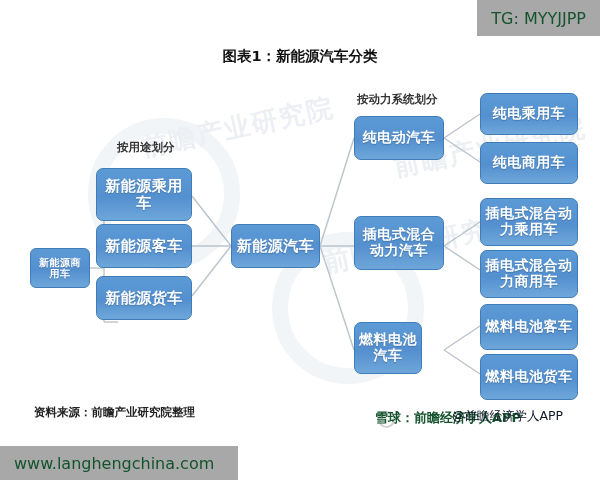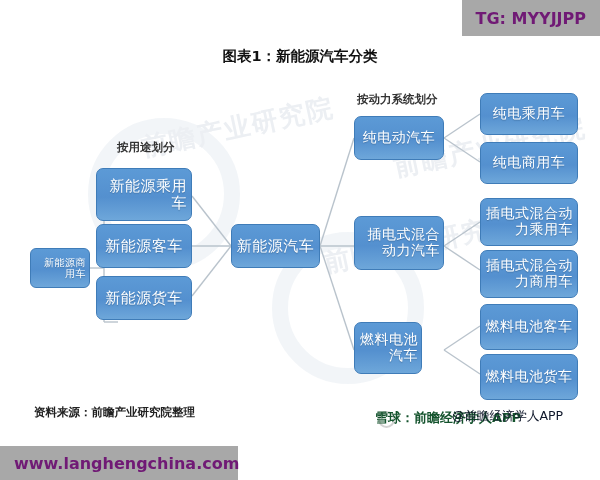--- a/index.html
+++ b/index.html
@@ -26,22 +26,22 @@
   svg.links{position:absolute;left:0;top:0;width:600px;height:480px;}
 
   
   .node{
     position:absolute;
     background:linear-gradient(180deg,#5c9ad6 0%,#5490cf 55%,#6ea7da 100%);
     border:1px solid #3f7cb8;
     border-radius:7px;
     color:#ffffff;
     display:flex;align-items:center;justify-content:center;
-    text-align:right;
-    font-weight:normal;
+    text-align:center;
+    font-weight:bold;
     line-height:1.12;
     box-sizing:border-box;
     letter-spacing:.5px;
     text-shadow:0 1px 1px rgba(30,60,90,.35);
   }
   .node.lvl2{font-size:15px;padding:2px 4px;}
   .node.center{font-size:15px;}
   .node.lvl3{font-size:14px;padding:2px 3px;}
   .node.leaf{font-size:14px;padding:2px 4px;}
   .node.tiny{font-size:10px;border-radius:6px;padding:2px 3px;}
@@ -57,23 +57,23 @@
     position:absolute;left:0;top:47px;width:600px;
     text-align:center;font-size:14.5px;font-weight:bold;color:#111;
   }
   .source{
     position:absolute;left:34px;top:405px;
     font-size:11.5px;color:#222;white-space:nowrap;font-weight:bold;
   }
 
   
   .banner{
-    position:absolute;background:#a8a8a8;color:#701a75;
+    position:absolute;background:#a8a8a8;color:#14532d;
     display:flex;align-items:center;
-    font-weight:bold;
+    font-weight:normal;
   }
   #tg-banner{right:0;top:0;height:36px;padding:0 14px;font-size:16px;}
   #site-banner{left:0;bottom:0;height:34px;padding:0 14px;font-size:16px;width:238px;box-sizing:border-box;}
 
   .wm-bottom{
     position:absolute;left:375px;top:409px;
     font-size:13px;color:#14532d;white-space:nowrap;font-weight:bold;
   }
   .wm-bottom2{
     position:absolute;left:452px;top:408px;

